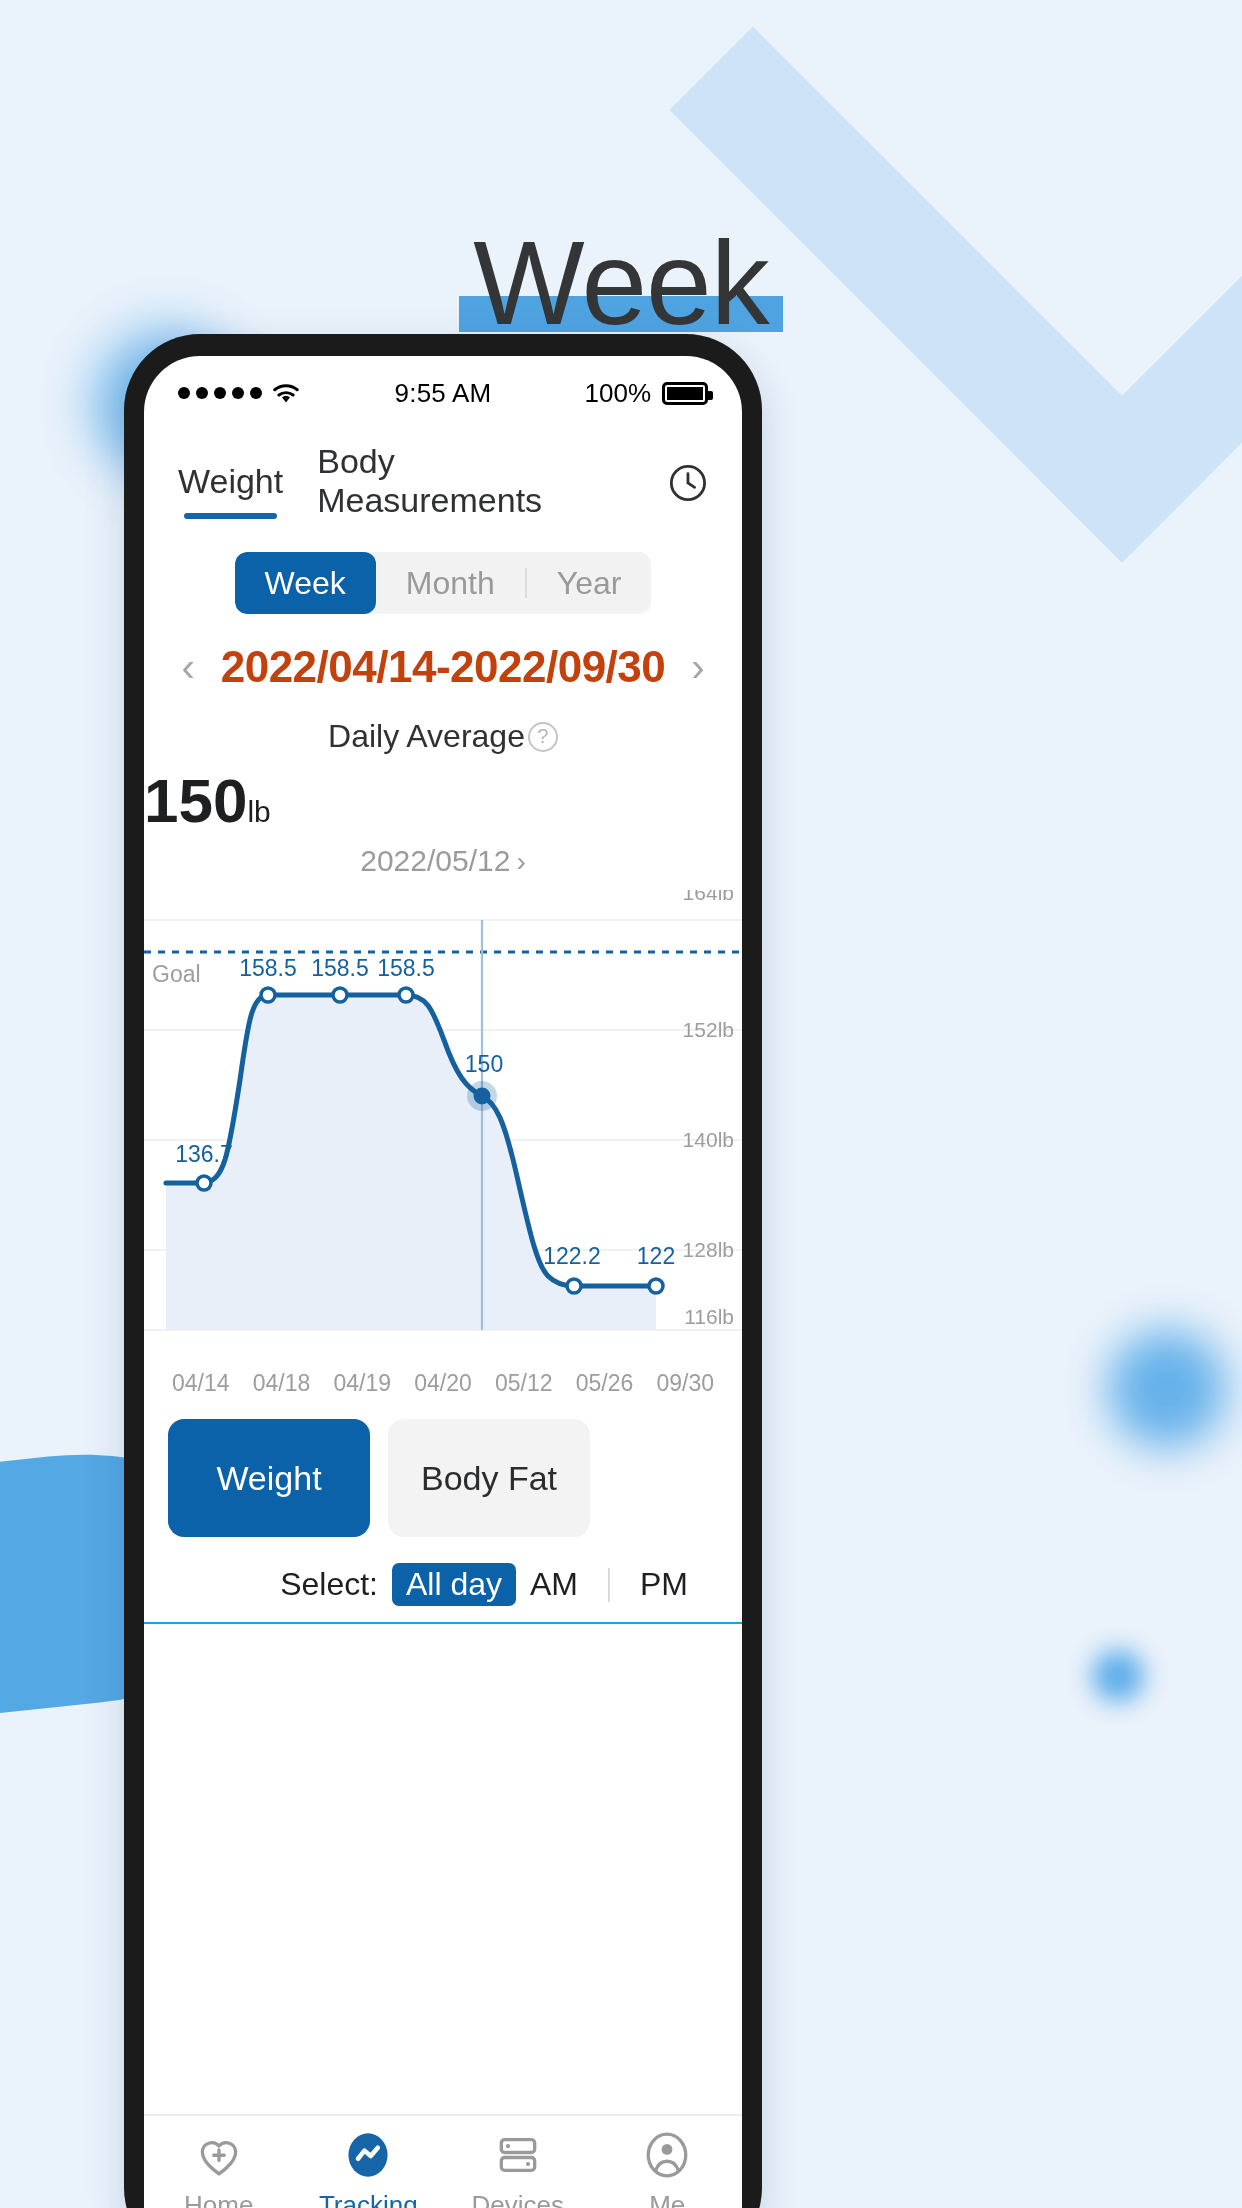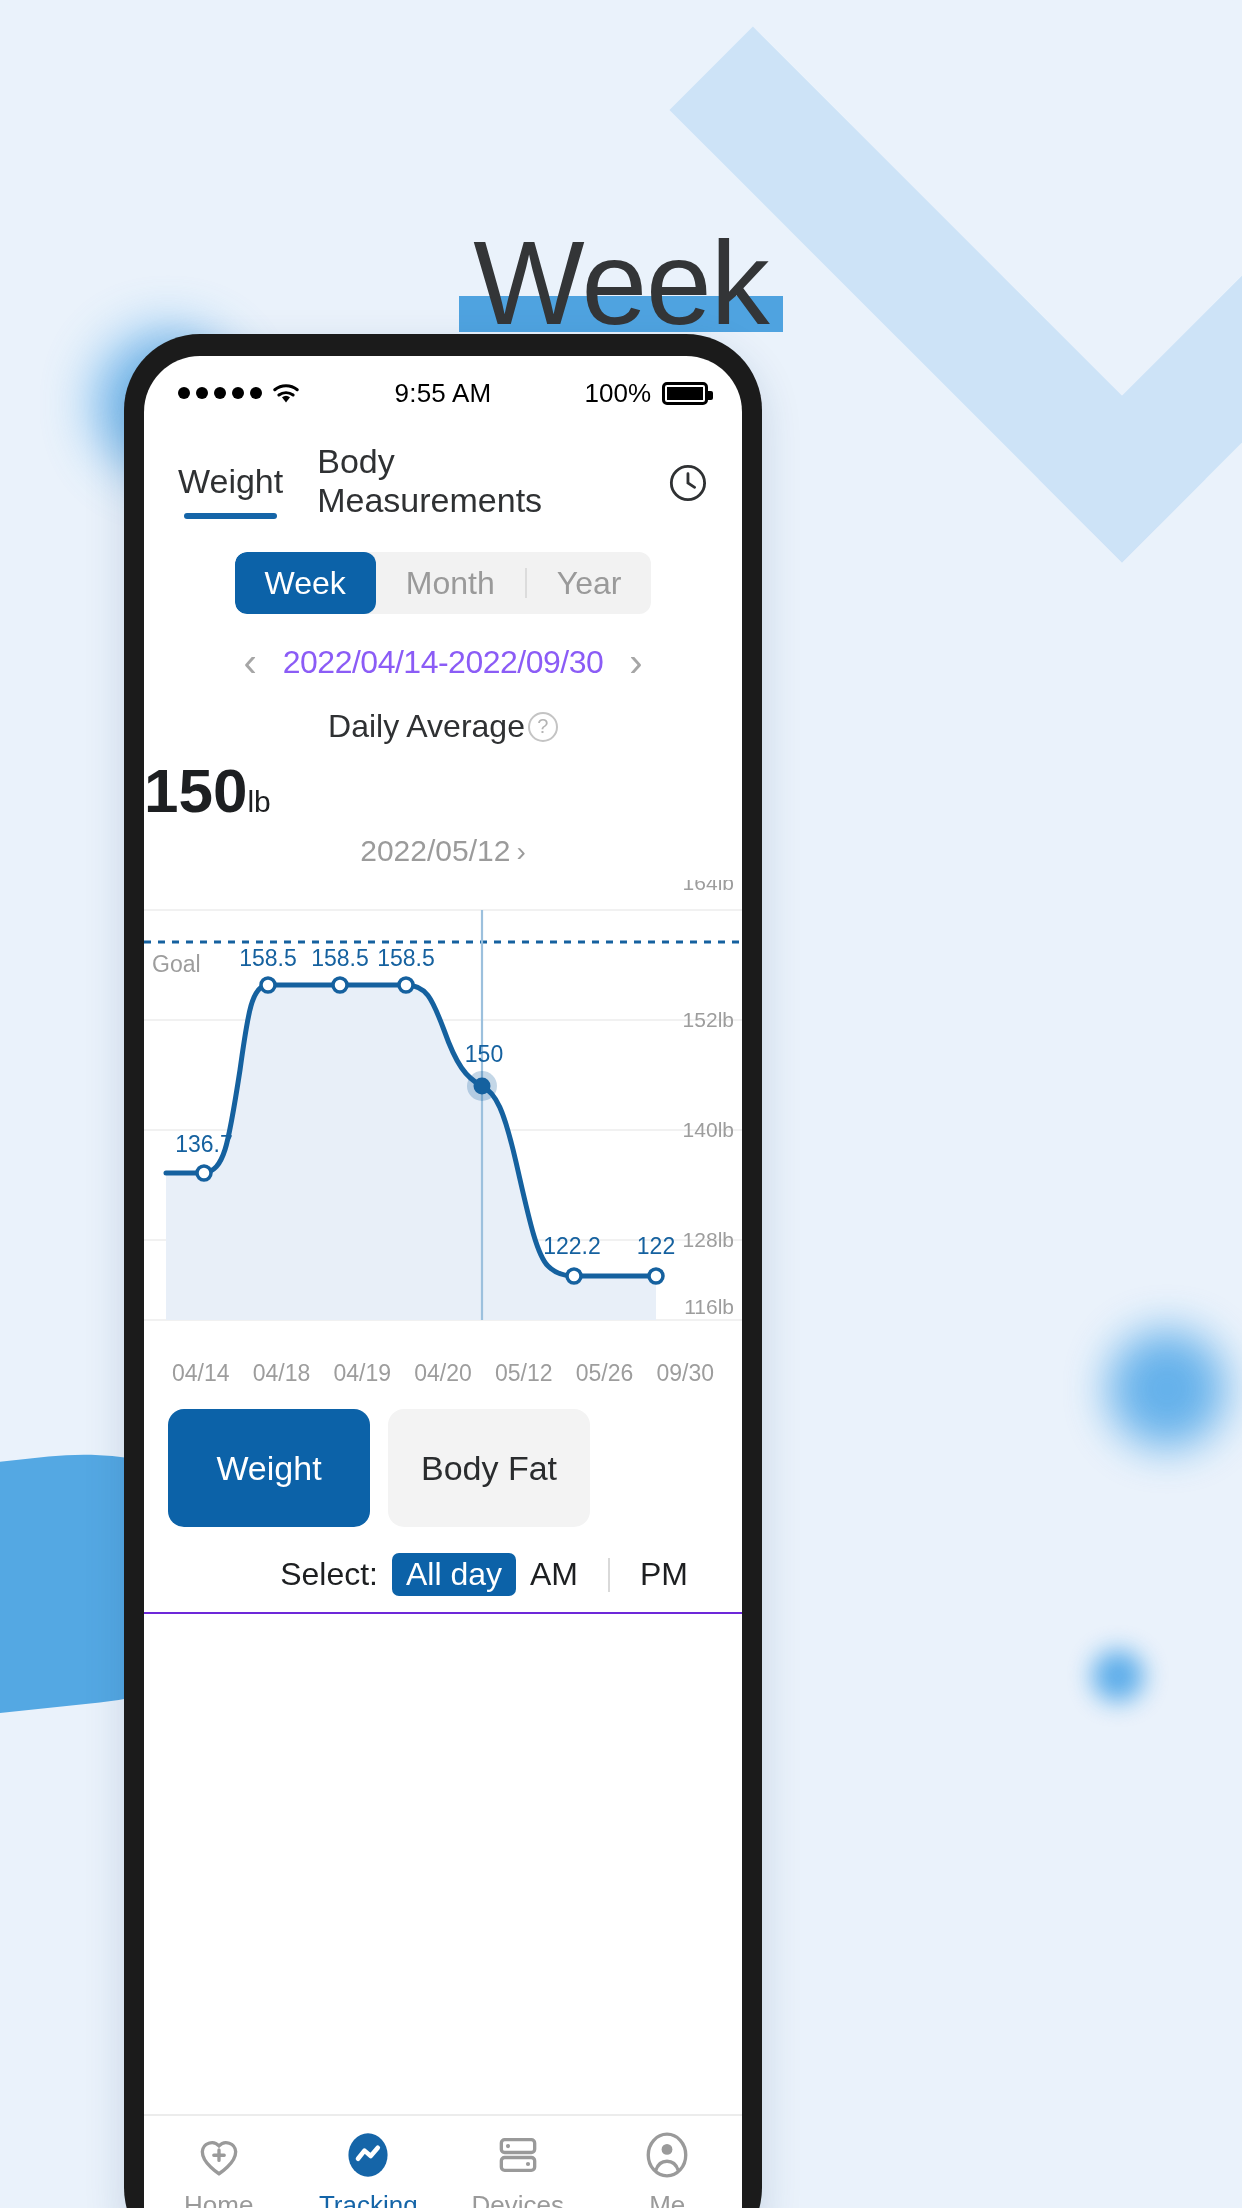--- a/index.html
+++ b/index.html
@@ -106,21 +106,21 @@
   }
   .seg-item.active { background: #0c62a8; color: #fff; border-radius: 12px; font-weight: 500; }
   .seg-div { width: 2px; background: #dcdcdc; margin: 16px 0; }
 
   
   .daterow {
     display: flex; align-items: center; justify-content: center; gap: 26px;
     margin-top: 28px; padding: 0 34px;
   }
   .chev { font-size: 40px; color: #a6a6a6; line-height: 1; }
-  .daterange { font-size: 32px; font-weight: 400; color: #8b5cf6; letter-spacing: -.5px; }
+  .daterange { font-size: 44px; font-weight: 700; color: #c2410c; letter-spacing: -.5px; }
 
   
   .avg-title { display: flex; align-items: center; justify-content: center; gap: 3px; margin-top: 26px; }
   .avg-title-text { font-size: 32px; color: #2f3133; }
   .help-icon {
     width: 30px; height: 30px; border-radius: 50%; border: 2px solid #c4c4c4;
     color: #b4b4b4; font-size: 20px; display: flex; align-items: center; justify-content: center;
   }
   .avg-value { margin-top: 10px; }
   .avg-num { font-size: 62px; font-weight: 700; color: #1d1f21; }
@@ -142,21 +142,21 @@
   .pill {
     flex: 0 0 auto; width: 202px; height: 118px; border-radius: 16px;
     background: #f3f3f3; color: #2a2c2e; font-size: 34px;
     display: flex; align-items: center; justify-content: center;
   }
   .pill.active { background: #0c62a8; color: #fff; }
 
   
   .selectrow {
     display: flex; align-items: center; justify-content: flex-end; gap: 0;
-    padding: 26px 40px 16px 34px; border-bottom: 2px solid #6d28d9;
+    padding: 26px 40px 16px 34px; border-bottom: 2px solid #0ea5e9;
   }
   .sel-label { font-size: 32px; color: #1d1f21; margin-right: 14px; }
   .sel-opt { font-size: 32px; color: #1d1f21; padding: 3px 14px; }
   .sel-opt.active { background: #0c62a8; color: #fff; border-radius: 7px; }
   .sel-sep { width: 2px; height: 34px; background: #d9d9d9; margin: 0 16px; }
 
   
   .bottomnav {
     margin-top: auto; height: 150px; background: #fff;
     border-top: 2px solid #ececec;

